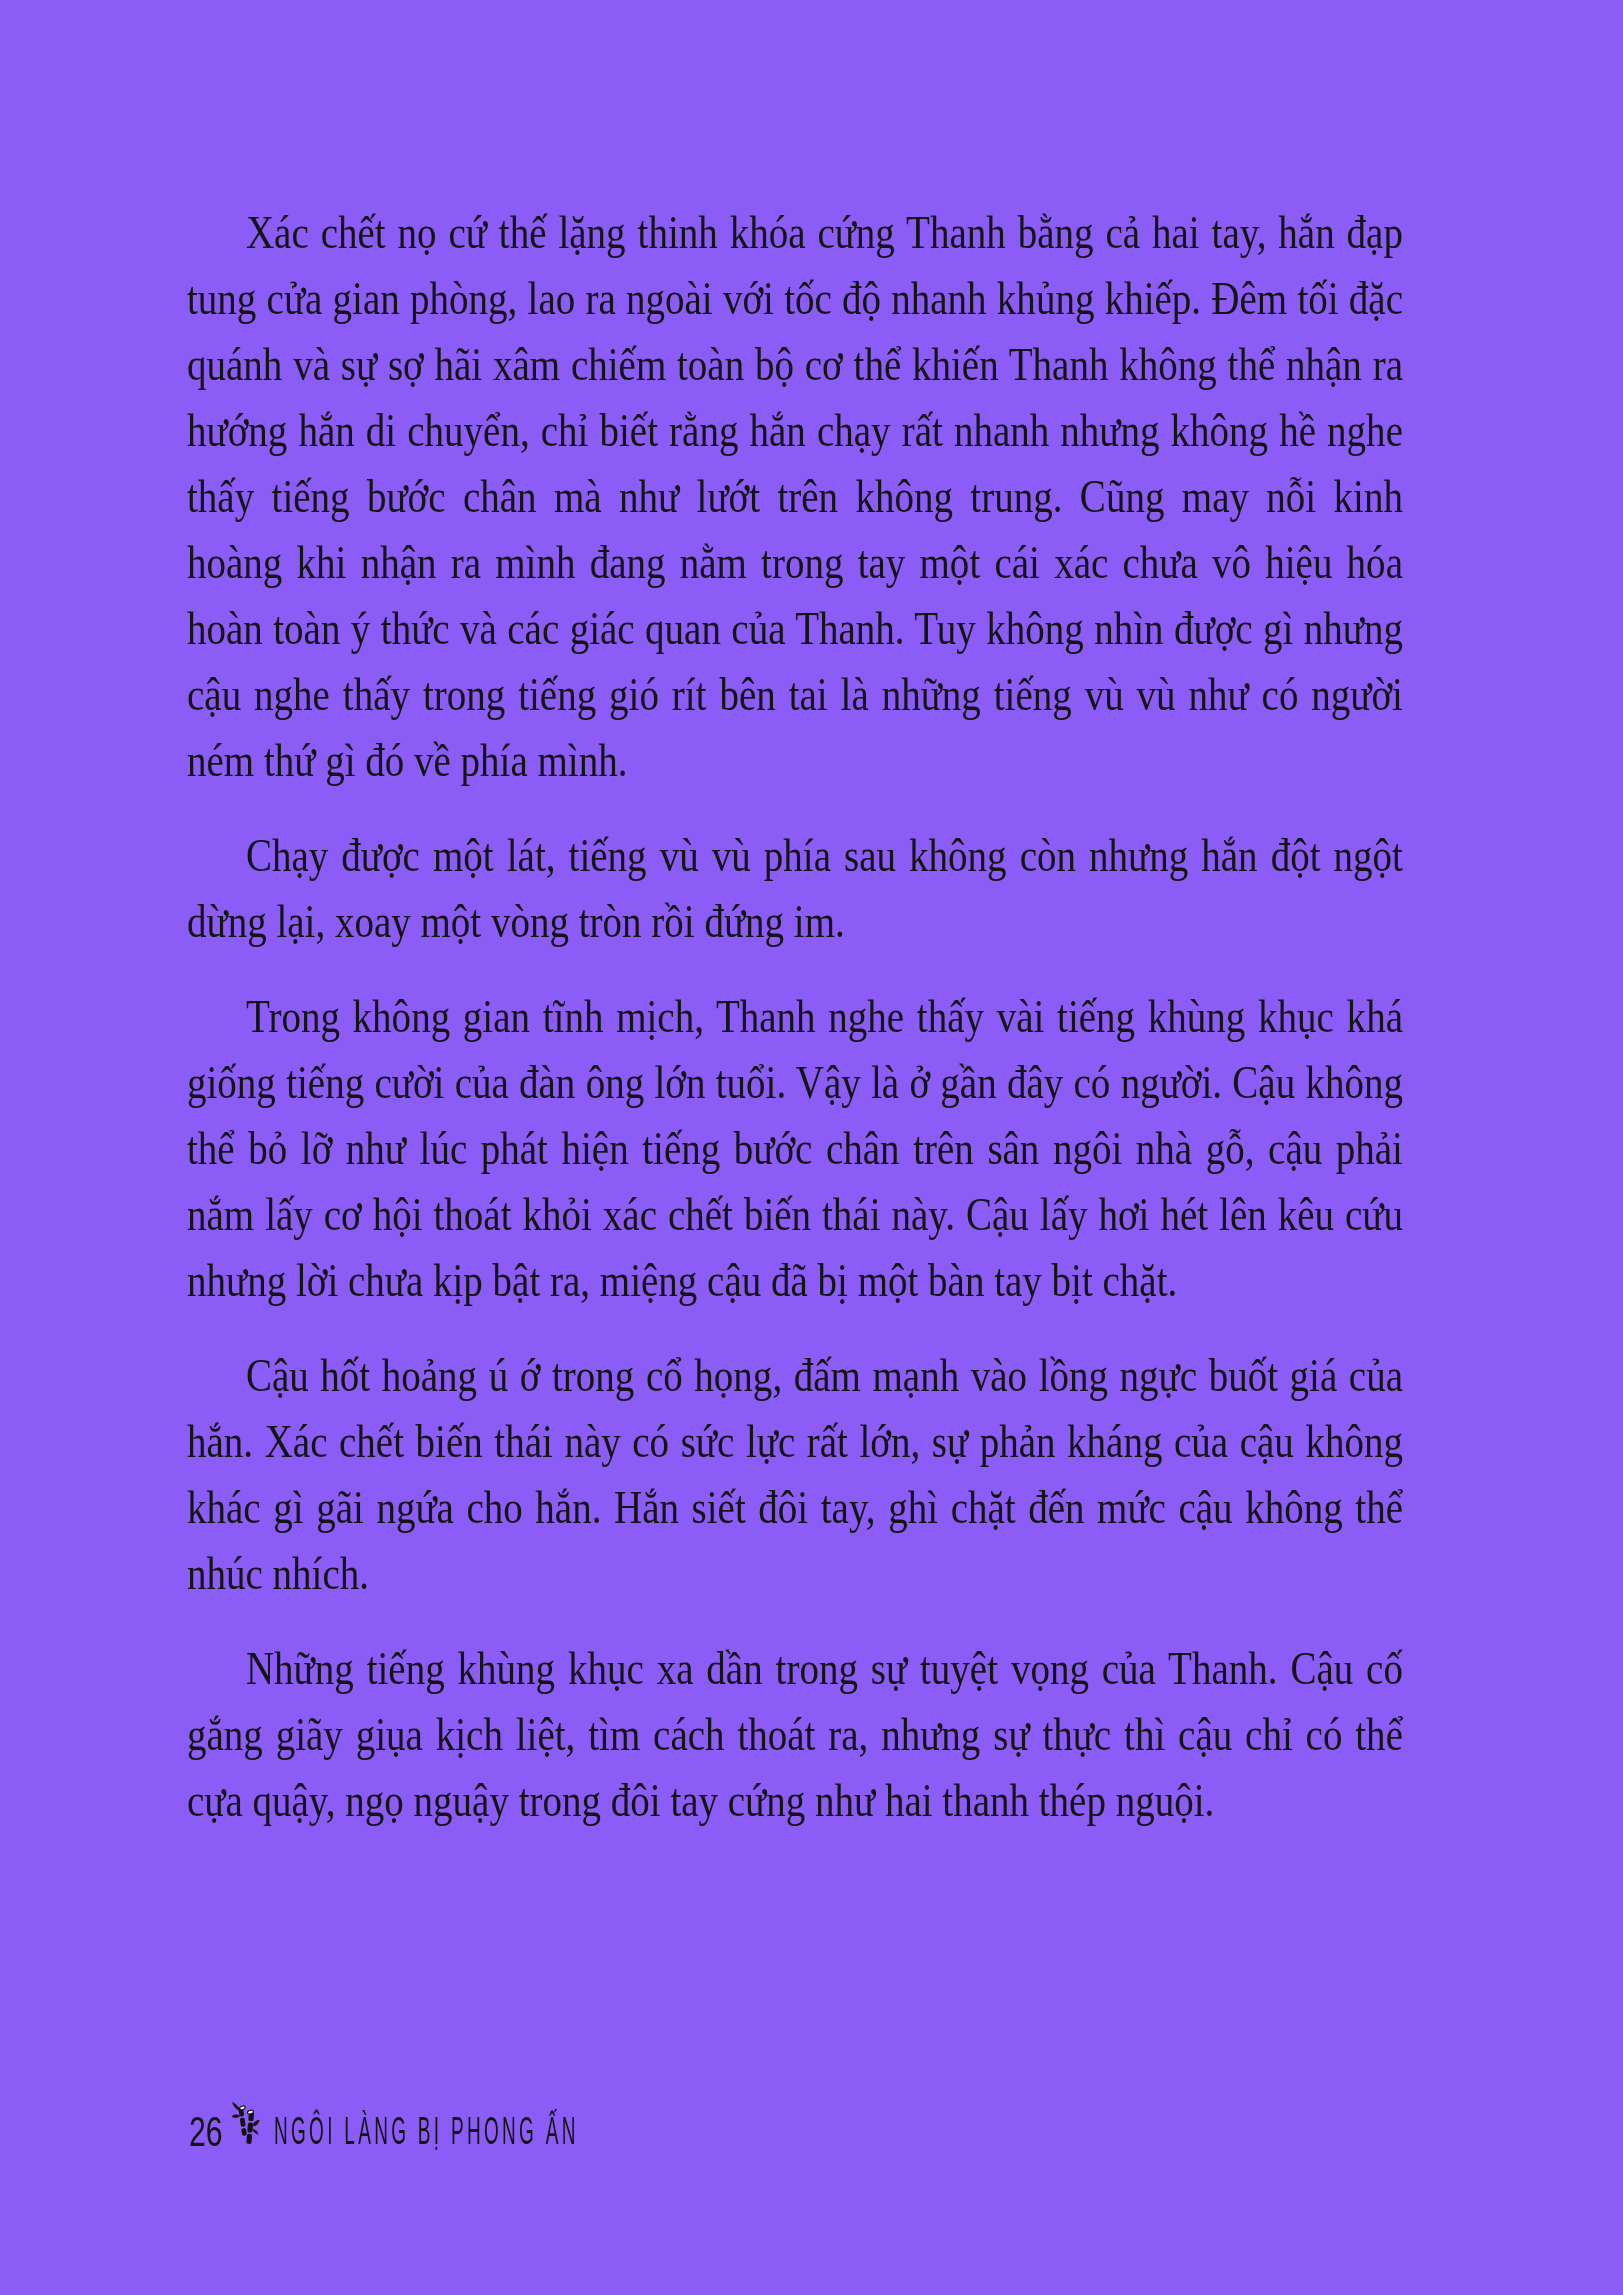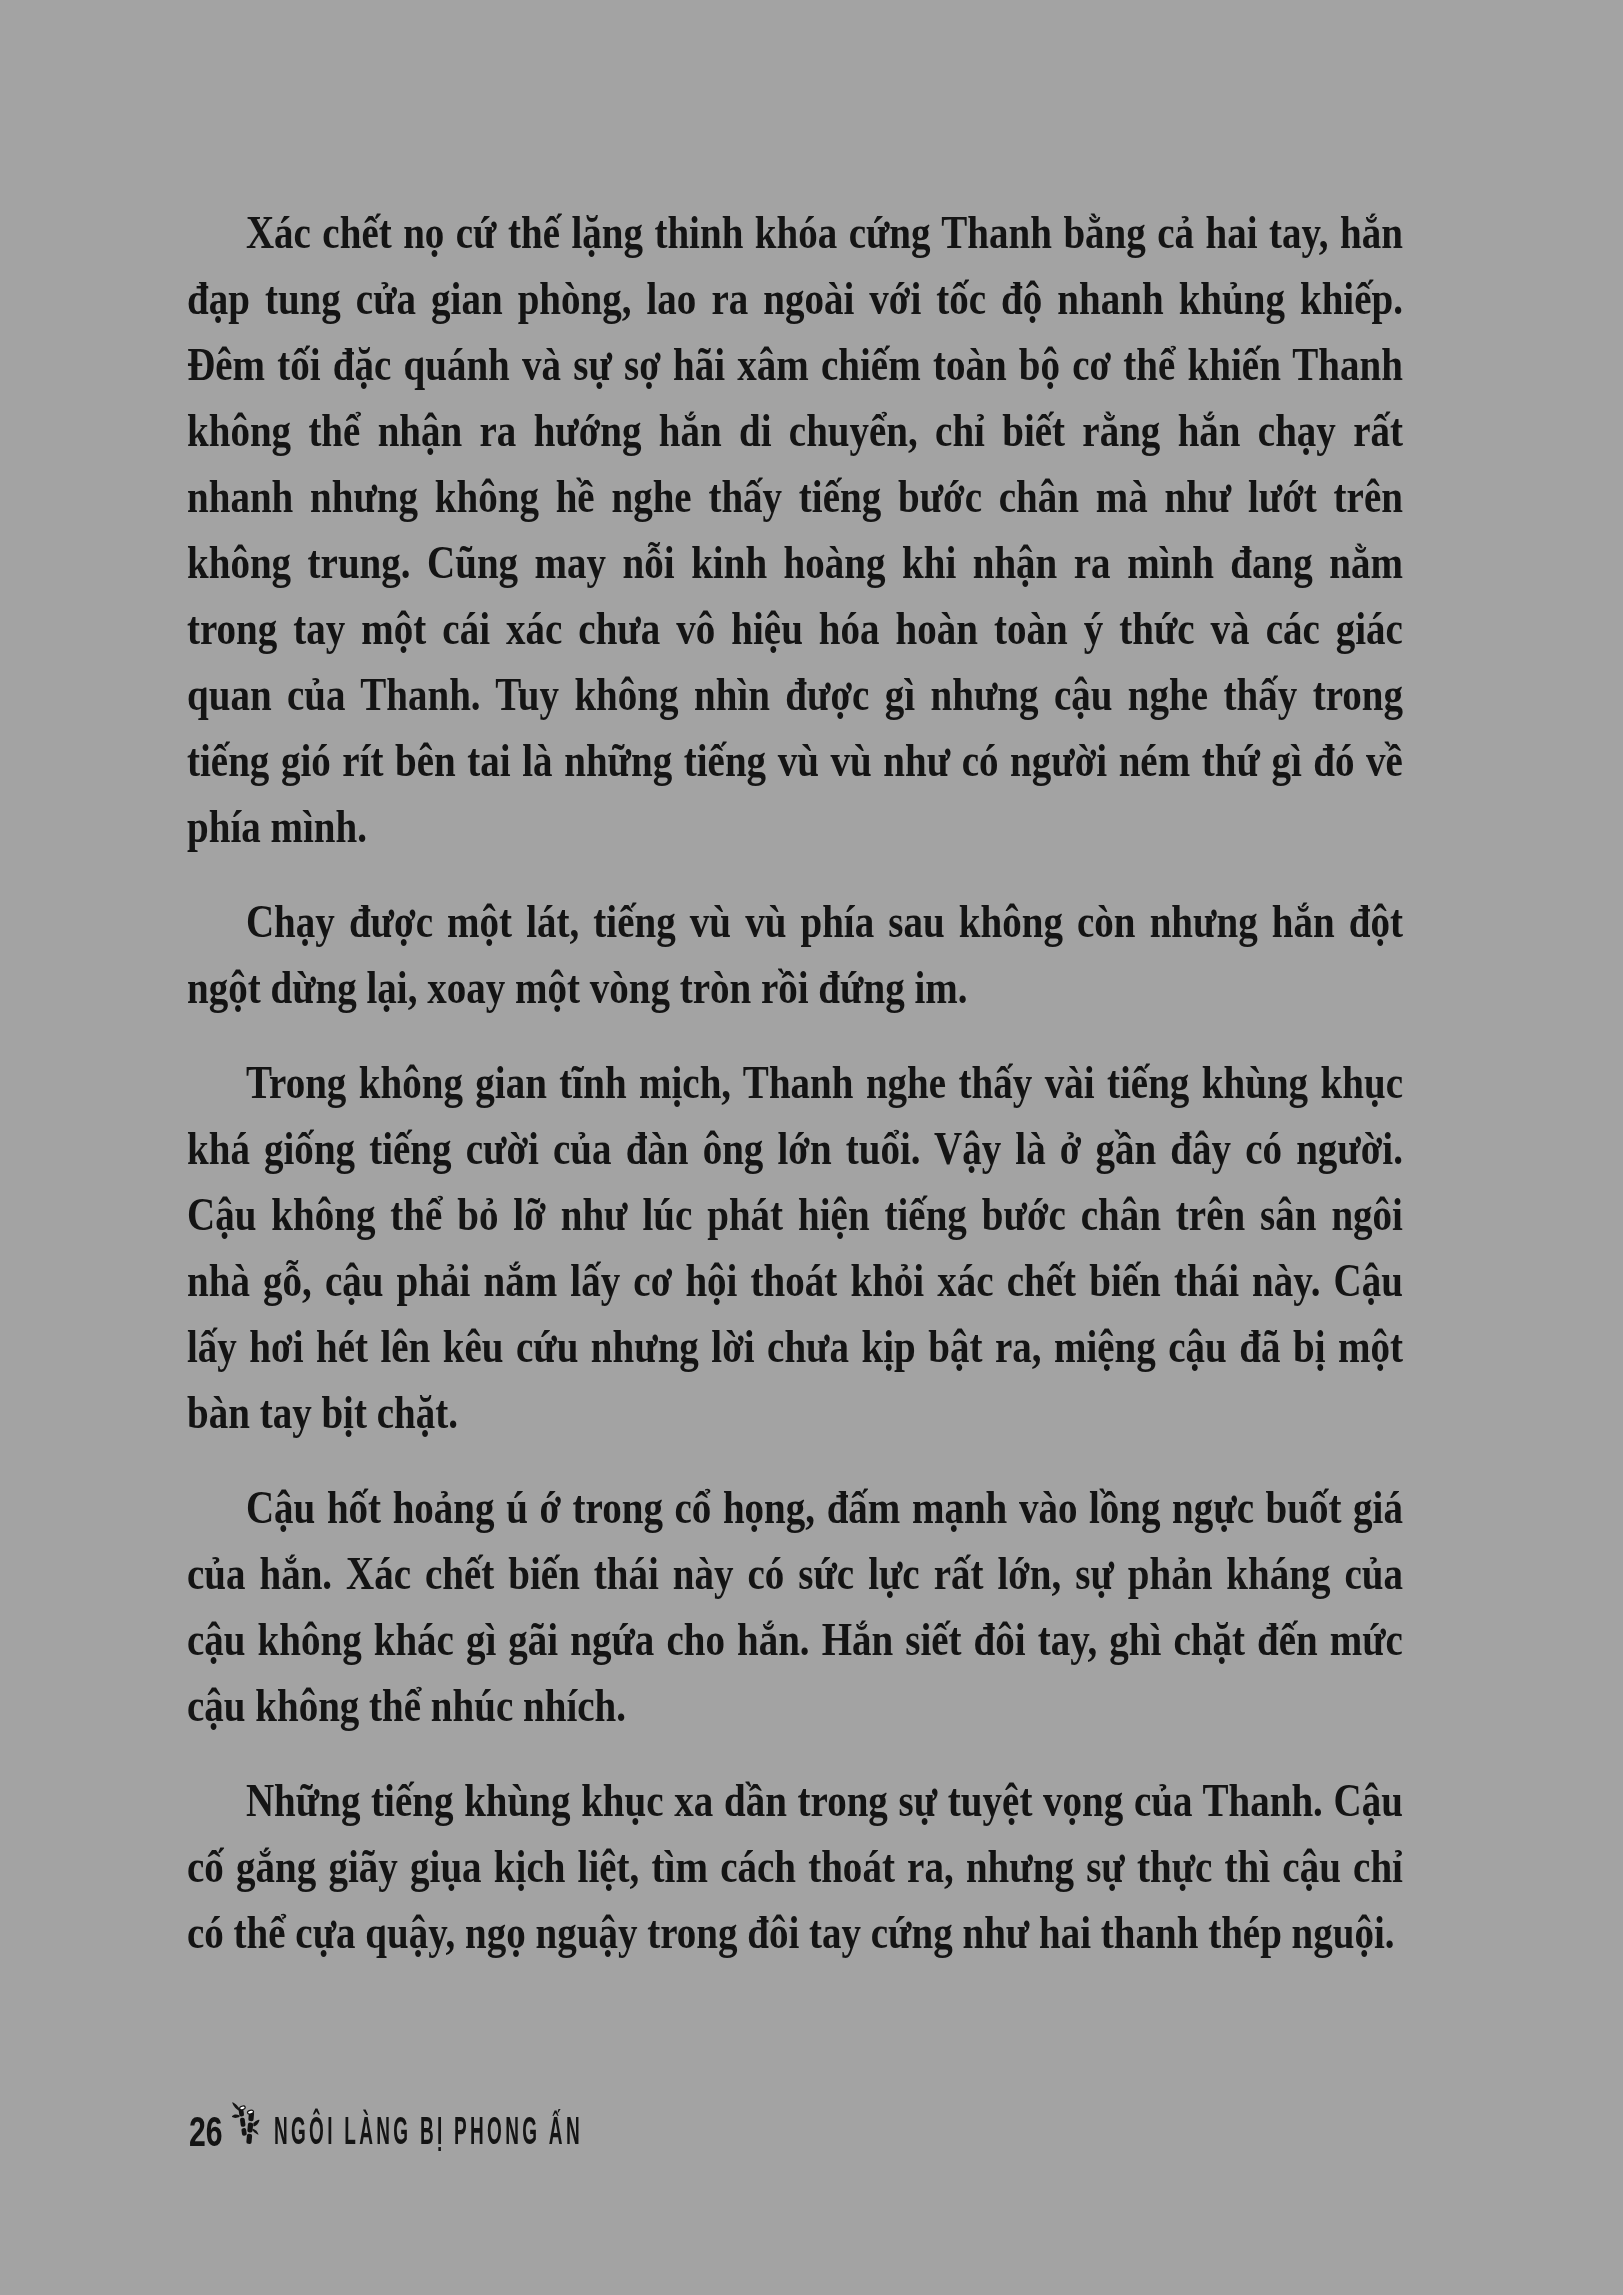--- a/index.html
+++ b/index.html
@@ -9,22 +9,21 @@
   body {
     width: 1623px;
     height: 2295px;
     background: #ffffff;
     position: relative;
     overflow: hidden;
   }
   .page {
     position: absolute;
     inset: 0;
-    background: #a3a3a3;
-    font-weight: bold;
+    background: #8b5cf6;
   }
   .text-block {
     position: absolute;
     left: 187px;
     top: 199px;
     width: 1465px;
     transform: scaleX(0.83);
     transform-origin: left top;
     font-family: "Liberation Serif", "DejaVu Serif", serif;
     font-size: 47px;

